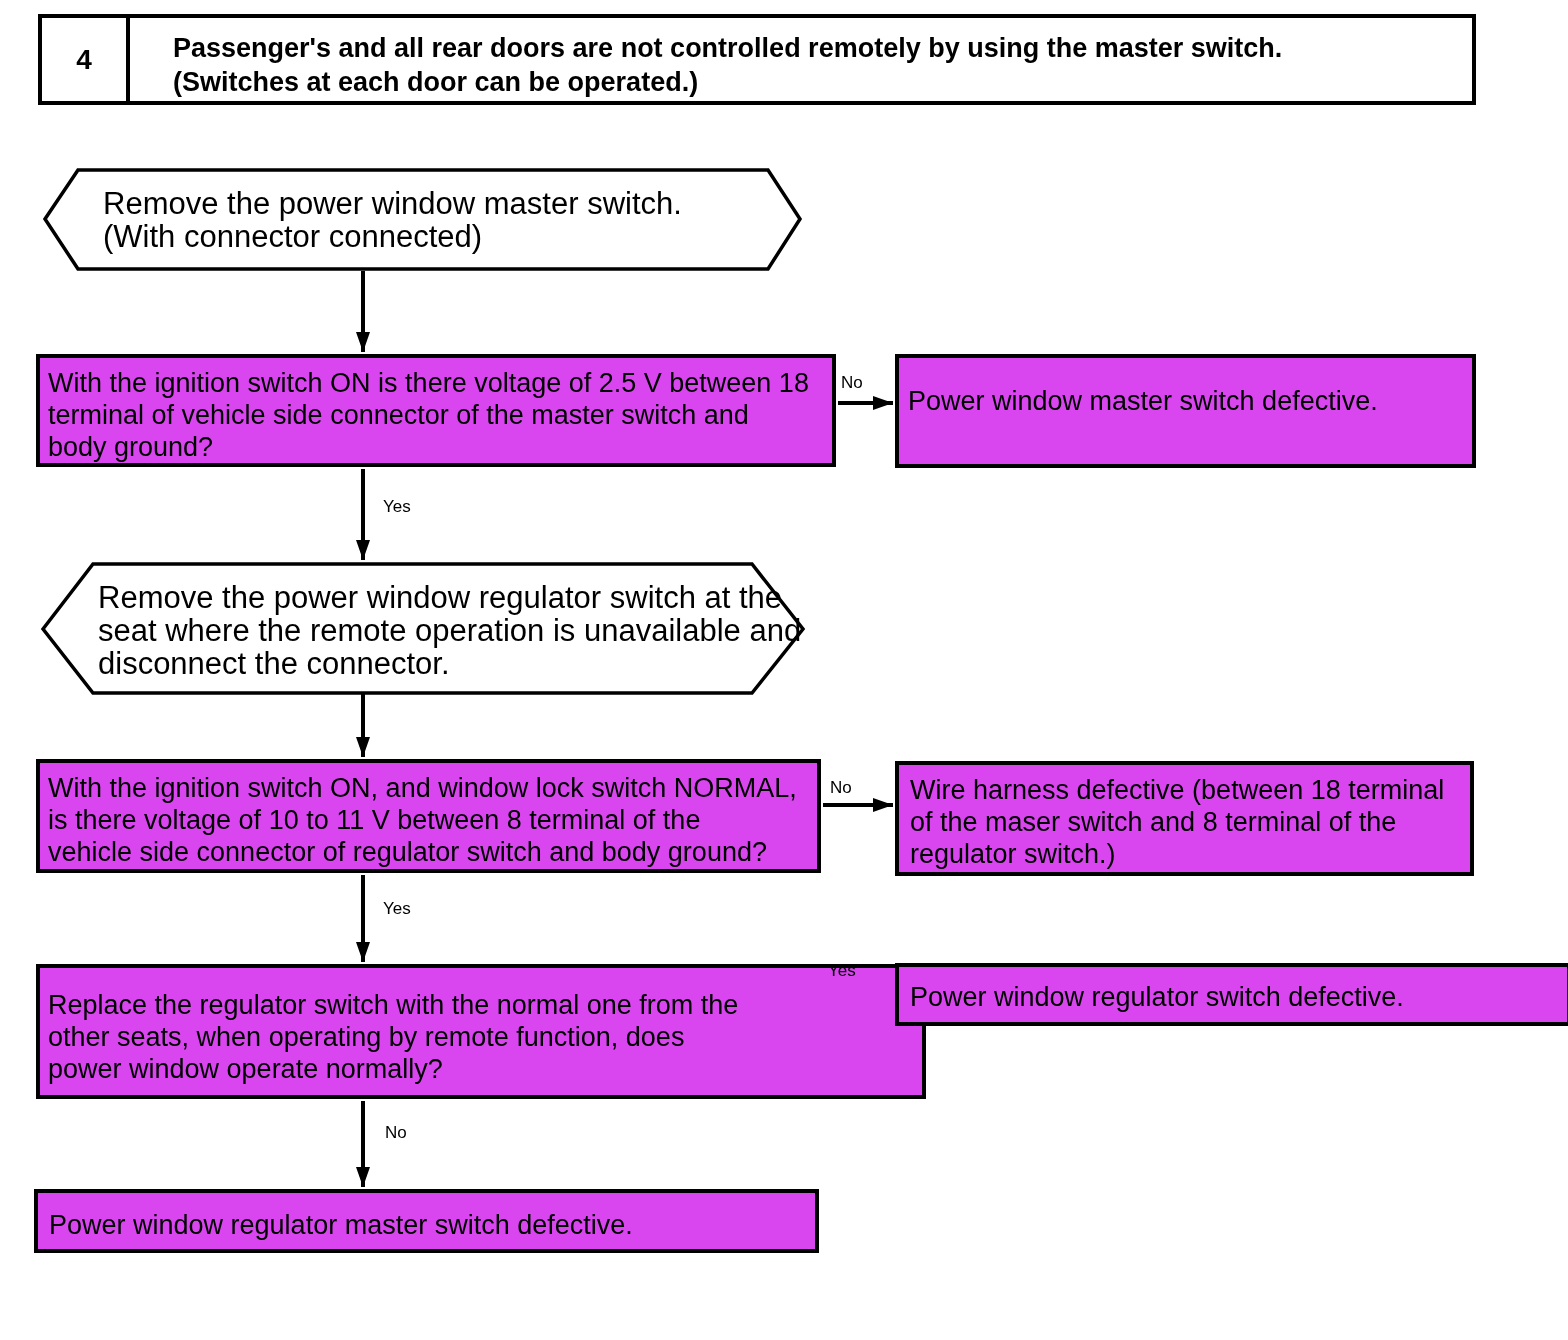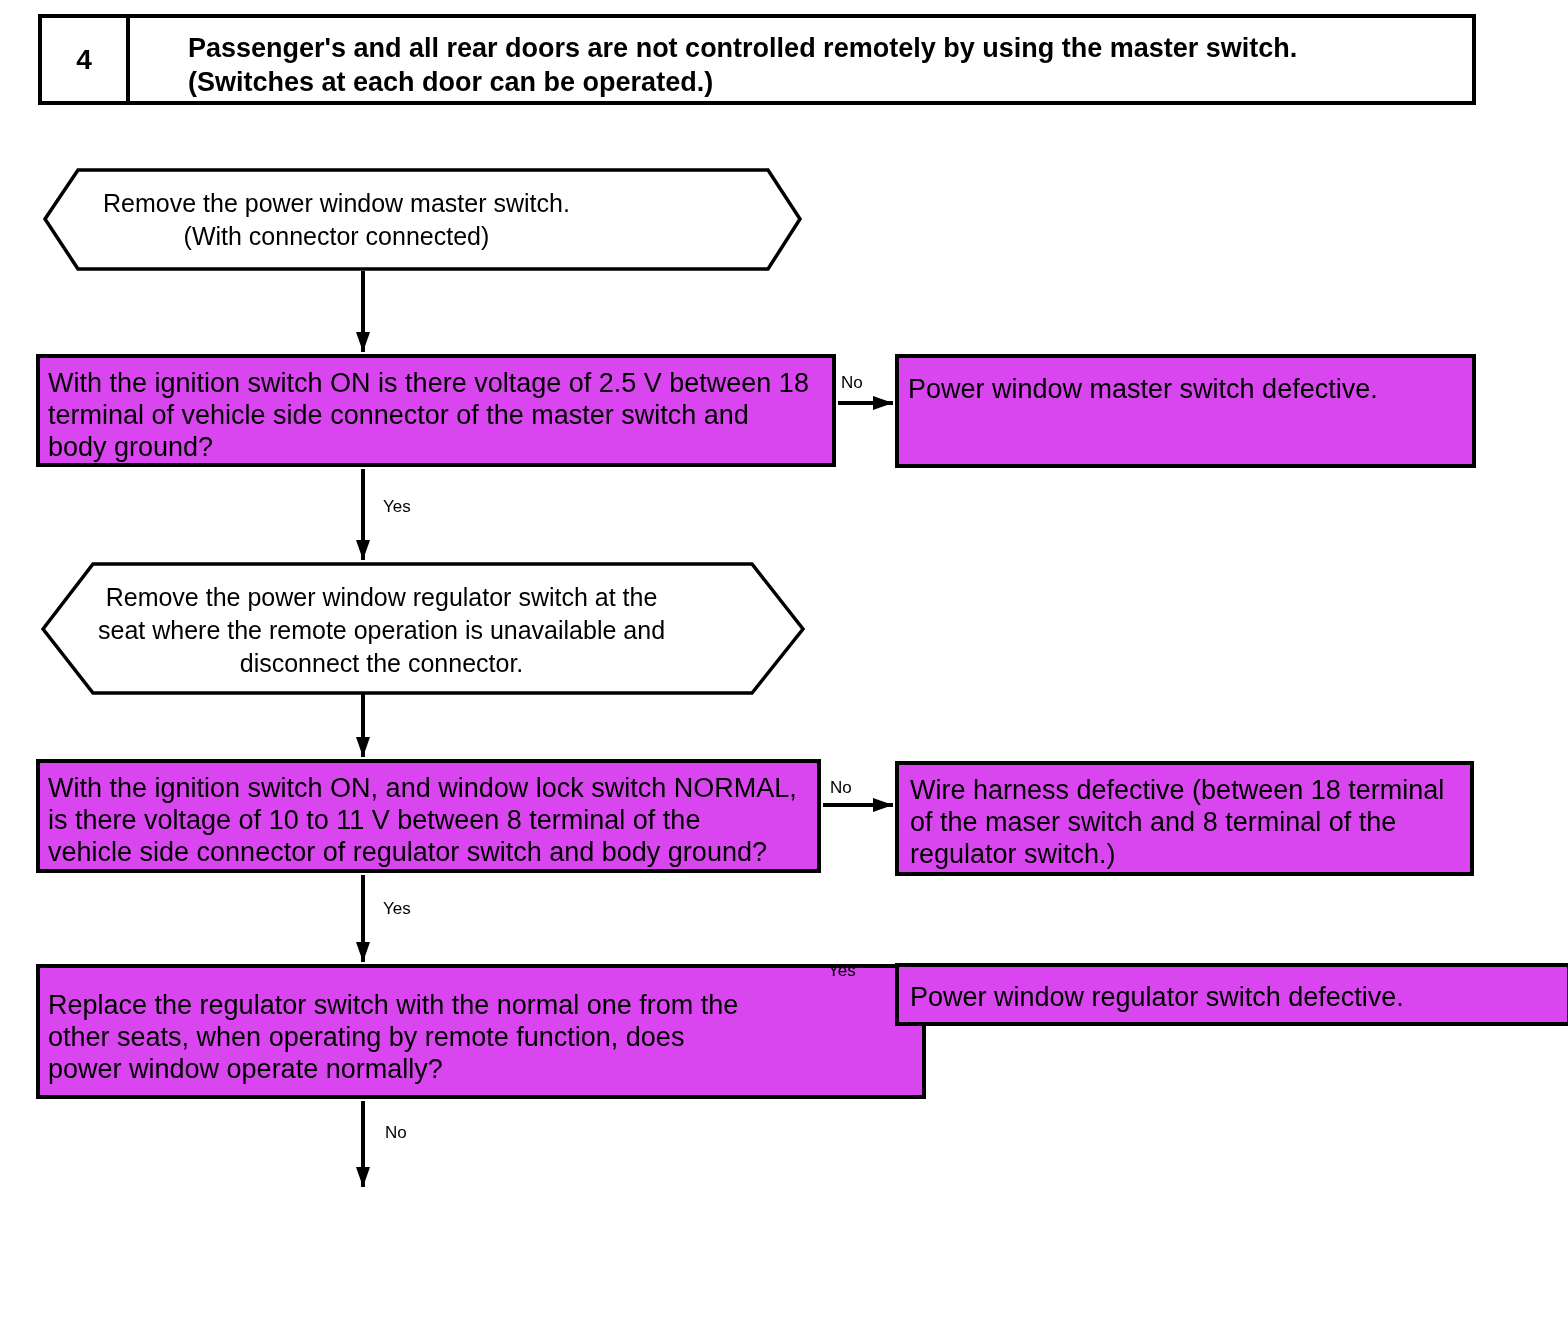--- a/index.html
+++ b/index.html
@@ -30,49 +30,48 @@
     width: 88px;
     border-right: 4px solid #000;
     display: flex;
     align-items: center;
     justify-content: center;
     font-weight: bold;
     font-size: 28px;
   }
   .header-title {
     flex: 1;
-    padding: 13px 16px 0 58px;
+    padding: 13px 16px 0 43px;
     font-weight: bold;
     font-size: 27px;
     line-height: 34px;
     white-space: pre-line;
   }
   .node {
     position: absolute;
     border: 4px solid #000;
     background: #d946ef;
     font-size: 27px;
     line-height: 32px;
     white-space: pre-line;
   }
   .hex-text {
     position: absolute;
-    font-size: 25px;
+    font-size: 31px;
     line-height: 33px;
     white-space: pre-line;
-    text-align: center;
   }
   .edge-label {
     position: absolute;
     font-size: 17px;
     line-height: 30px;
     margin-top: 8px;
   }
   .d1 { left: 36px;  top: 354px;  width: 800px; height: 113px; padding: 9px 6px 0 8px; }
-  .r1 { left: 895px; top: 354px;  width: 581px; height: 114px; padding: 15px 10px 0 9px; }
+  .r1 { left: 895px; top: 354px;  width: 581px; height: 114px; padding: 27px 10px 0 9px; }
   .d2 { left: 36px;  top: 759px;  width: 785px; height: 114px; padding: 9px 4px 0 8px; }
   .r2 { left: 895px; top: 761px;  width: 579px; height: 115px; padding: 9px 6px 0 11px; }
   .d3 { left: 36px;  top: 964px;  width: 890px; height: 135px; padding: 21px 10px 0 8px; }
   .r3 { left: 895px; top: 963px;  width: 676px; height: 63px;  padding: 14px 10px 0 11px; }
   .r4 { left: 34px;  top: 1189px; width: 785px; height: 64px;  padding: 16px 10px 0 11px; }
   .hx1 { left: 103px; top: 187px; }
   .hx2 { left: 98px;  top: 581px; }
   .lbl-yes1 { left: 383px; top: 484px; }
   .lbl-no1  { left: 841px; top: 360px; }
   .lbl-yes2 { left: 383px; top: 886px; }
@@ -135,14 +134,15 @@
 regulator switch.)</div>
   <div class="edge-label lbl-yes2">Yes</div>
 
   <div class="node d3">Replace the regulator switch with the normal one from the
 other seats, when operating by remote function, does
 power window operate normally?</div>
   <div class="edge-label lbl-yes3">Yes</div>
   <div class="node r3">Power window regulator switch defective.</div>
   <div class="edge-label lbl-no3">No</div>
 
+  <div class="node r4">Power window regulator master switch defective.</div>
 
 </div>
 
 </body></html>

